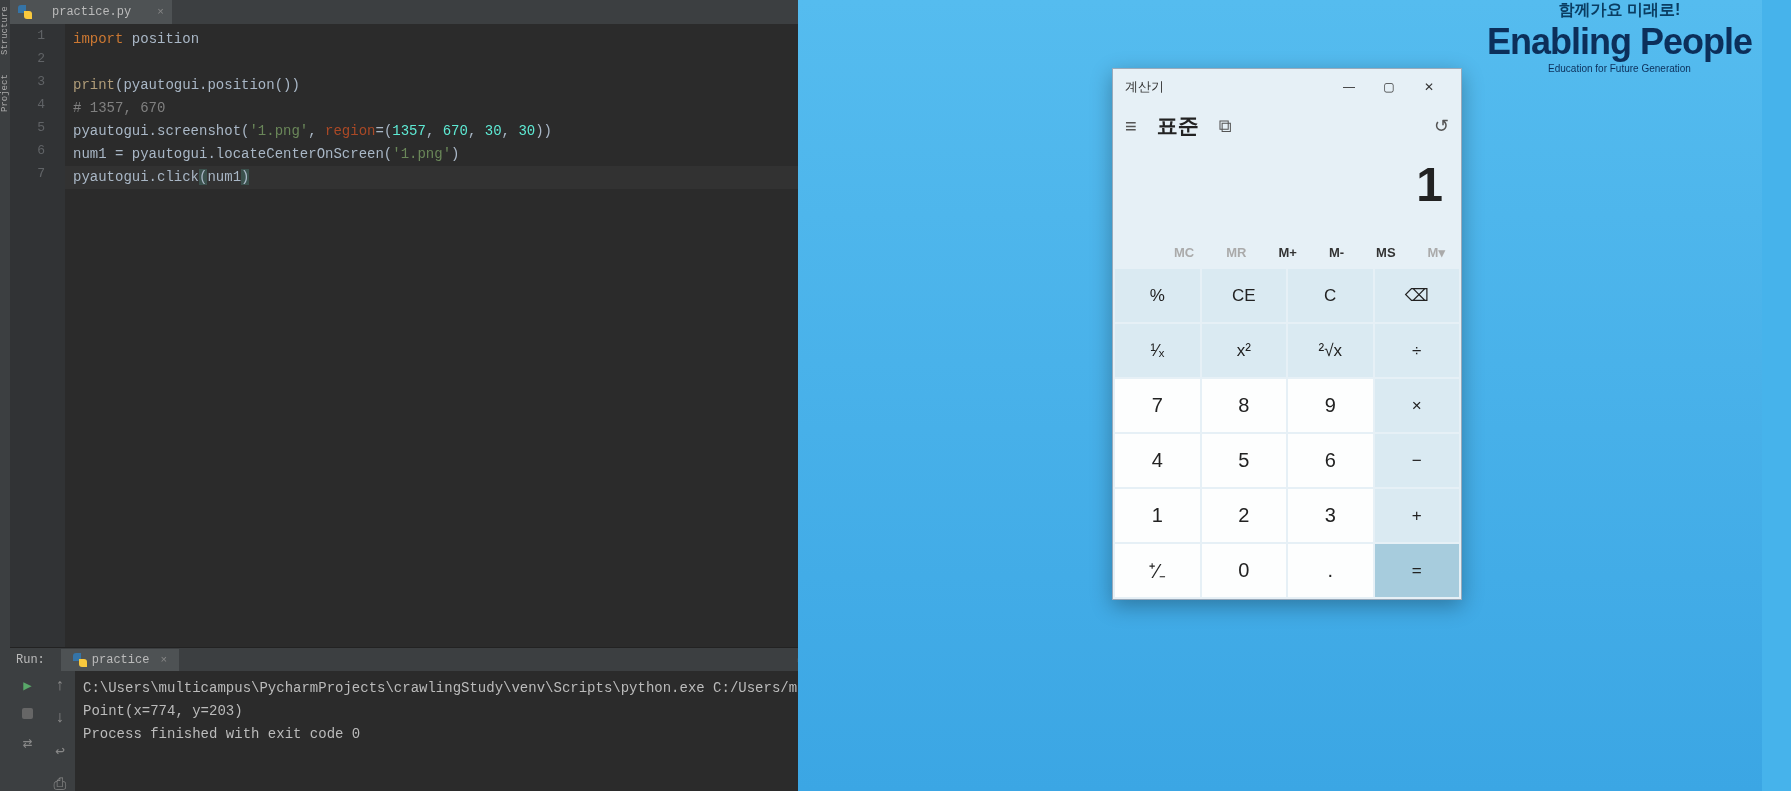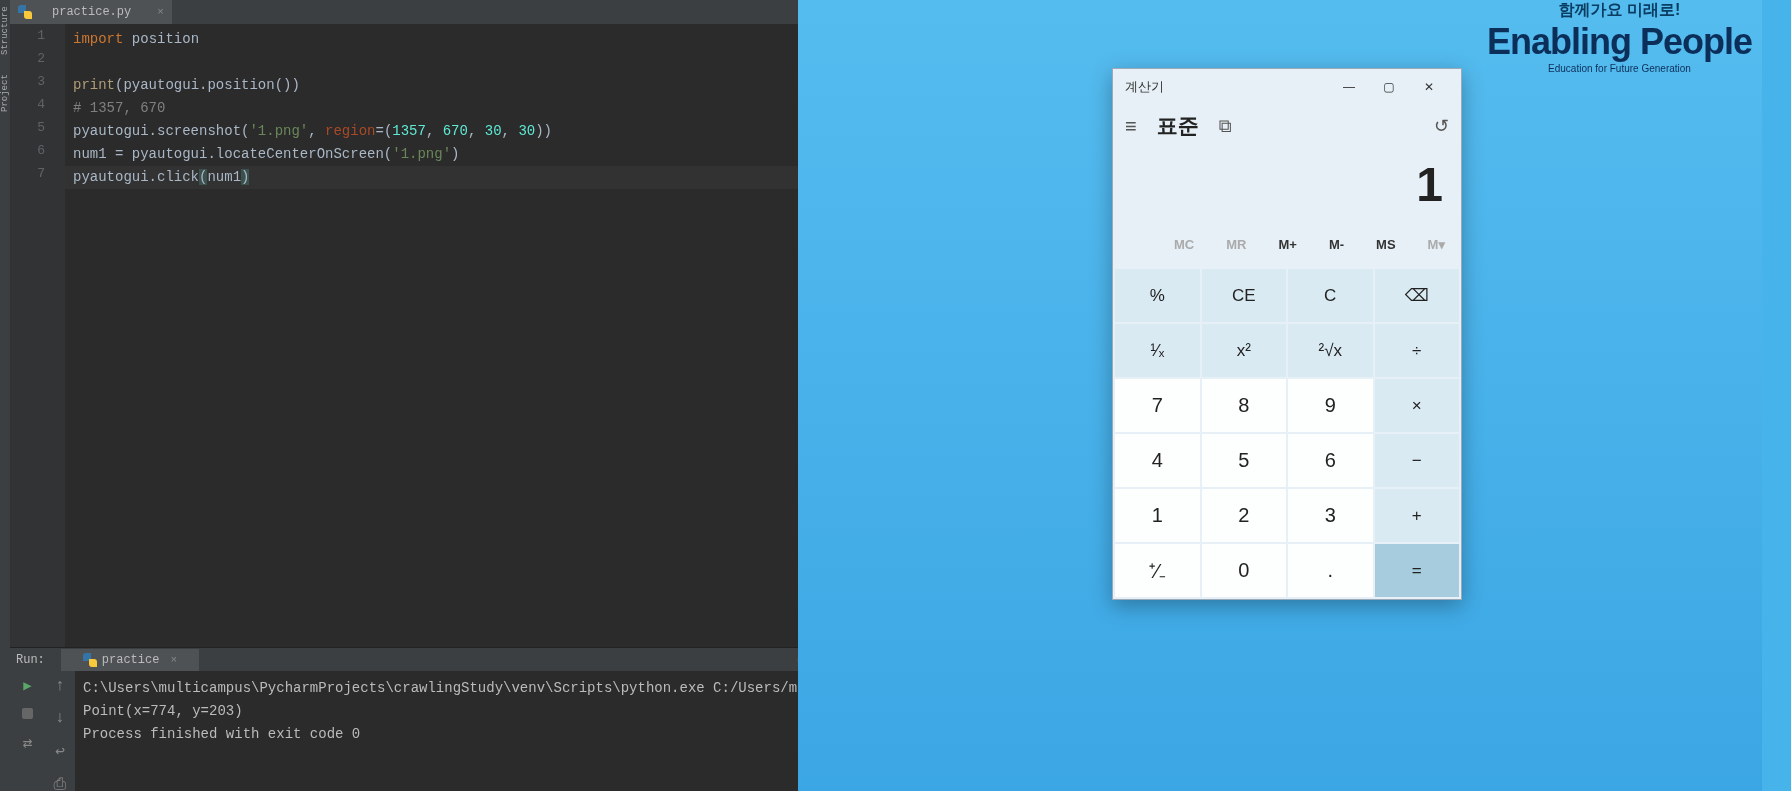--- a/index.html
+++ b/index.html
@@ -125,21 +125,21 @@
   padding: 0 6px;
   border-top: 1px solid #222;
   gap: 6px;
 }
 .run-header .spacer { flex: 1; }
 .run-tab {
   display: flex;
   align-items: center;
   gap: 5px;
   background: #4e5254;
-  padding: 2px 22px;
+  padding: 2px 12px;
   margin-left: 10px;
   height: 22px;
 }
 .gear { color: #999; font-size: 13px; }
 .minus { color: #999; font-size: 16px; }
 
 .console-wrap {
   display: flex;
   margin-left: 10px;
   background: #2b2b2b;
@@ -231,21 +231,21 @@
   text-align: right;
   padding: 10px 18px;
   font-size: 48px;
   font-weight: 600;
   color: #222;
 }
 .mem-row {
   height: 30px;
   display: flex;
   justify-content: space-around;
-  align-items: flex-start;
+  align-items: center;
   font-size: 13px;
   color: #333;
   font-weight: 600;
   padding-left: 45px;
 }
 .mem-row .disabled { color: #aaa; }
 .keypad {
   display: grid;
   grid-template-columns: repeat(4, 1fr);
   gap: 2px;

